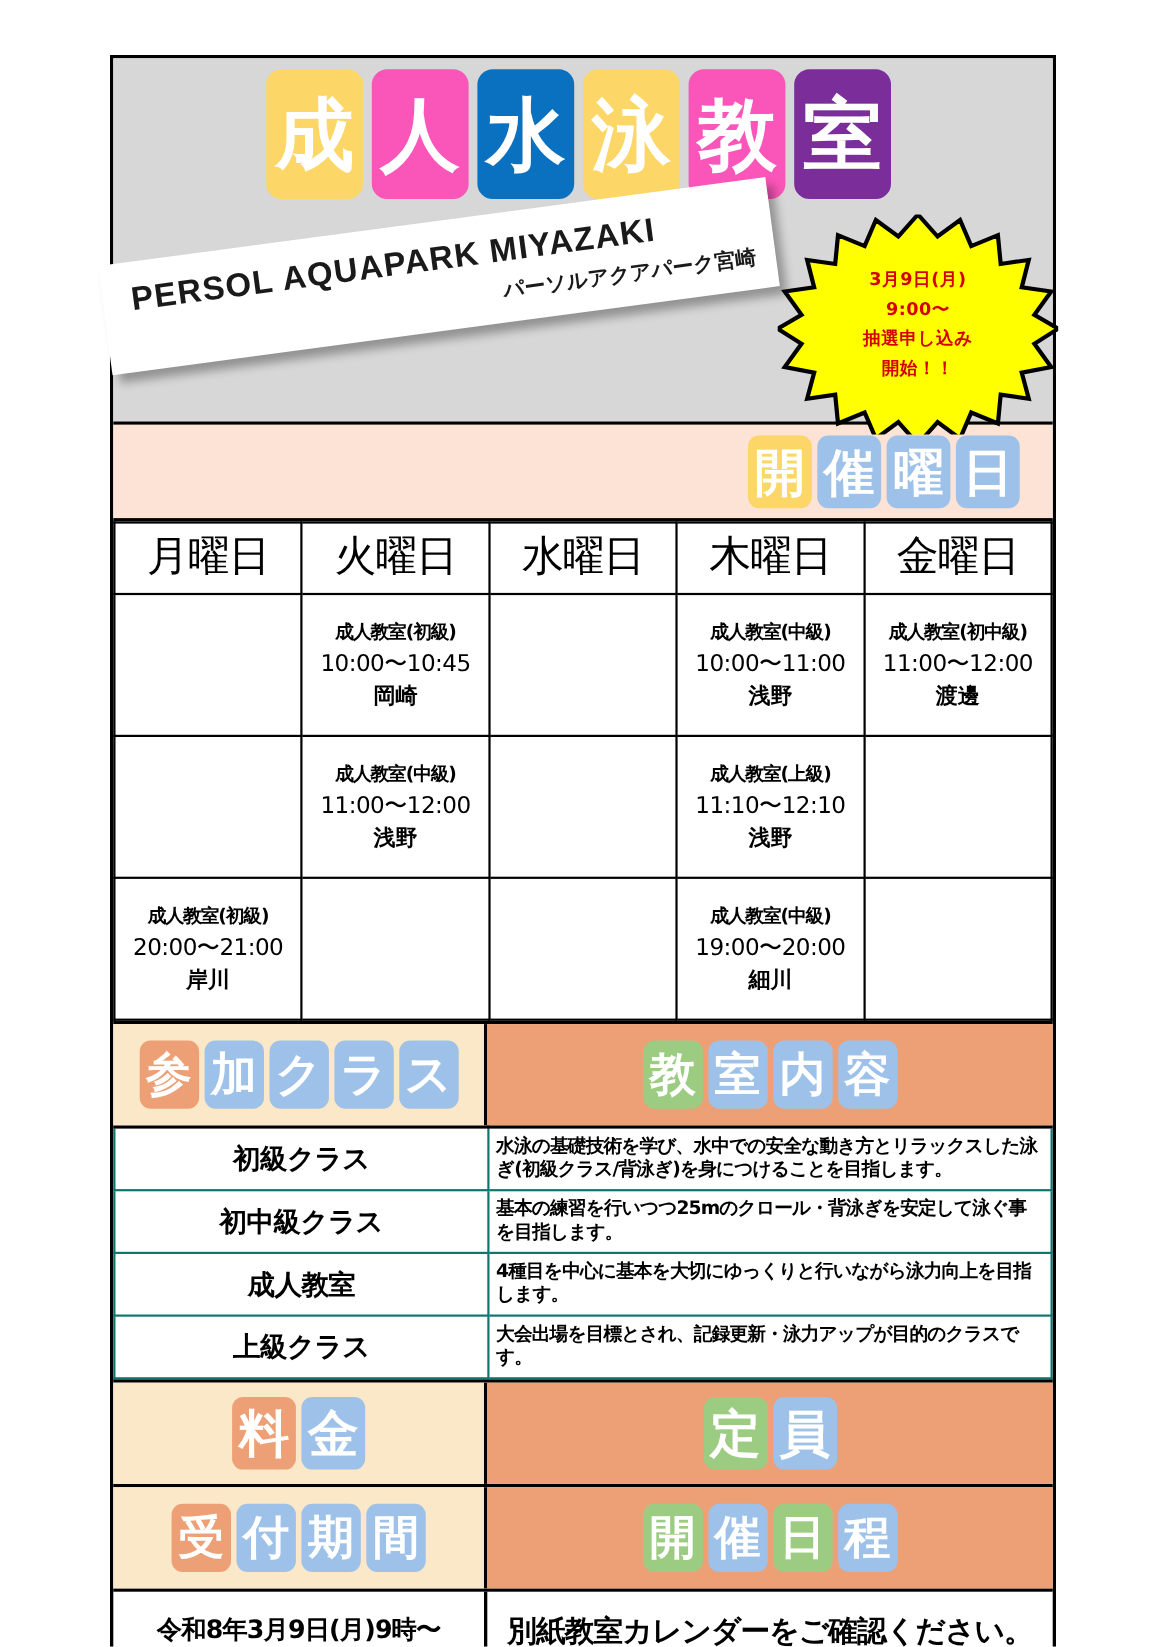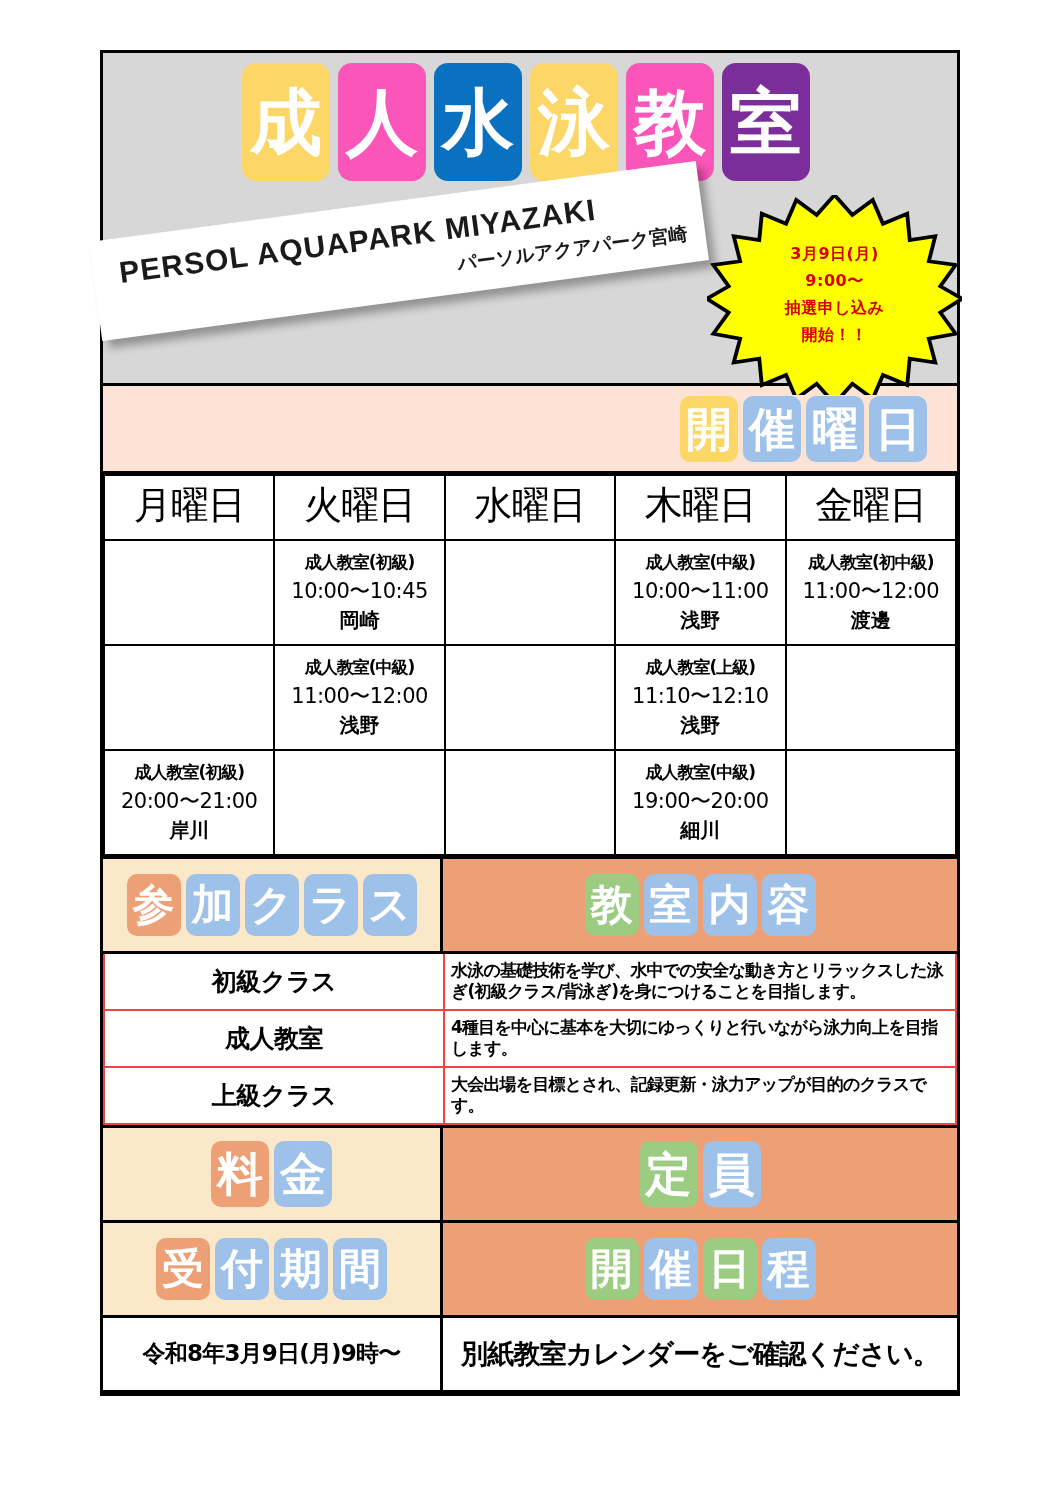--- a/index.html
+++ b/index.html
@@ -150,34 +150,34 @@
     vertical-align: middle;
   }
   table.grid th {
     font-size: 38px;
     font-weight: normal;
     padding: 4px 0 8px;
     font-family: "DejaVu Sans", sans-serif;
     letter-spacing: -1px;
     margin-top: 42px;
   }
-  table.grid td.slot { height: 105px; padding: 4px 2px; }
+  table.grid td.slot { height: 129px; padding: 4px 2px; }
   .slot-name { font-size: 17px; font-weight: bold; font-family: "DejaVu Sans", sans-serif; letter-spacing: -1px; }
   .slot-time { font-size: 21px; font-family: "DejaVu Sans", sans-serif; letter-spacing: -0.5px; margin-top: 3px; }
   .slot-coach { font-size: 20px; font-weight: bold; font-family: "DejaVu Sans", sans-serif; margin-top: 2px; }
   .grid-outer { border-top: 3px solid #000; }
 
   
   table.classes {
     width: 100%;
     border-collapse: collapse;
     table-layout: fixed;
     border-top: 3px solid #000;
   }
-  table.classes td { border: 2px solid #ef4444; vertical-align: middle; }
+  table.classes td { border: 2px solid #0f766e; vertical-align: middle; }
   td.cls-name {
     width: 340px;
     text-align: center;
     font-size: 25px;
     font-weight: bold;
     font-family: "DejaVu Sans", sans-serif;
     letter-spacing: -0.5px;
     height: 57px;
   }
   td.cls-desc {
@@ -343,20 +343,24 @@
       </div>
     </div>
 
     <table class="classes">
       <tbody id="classes-body">
           <tr>
             <td class="cls-name">初級クラス</td>
             <td class="cls-desc">水泳の基礎技術を学び、水中での安全な動き方とリラックスした泳ぎ(初級クラス/背泳ぎ)を身につけることを目指します。</td>
           </tr>
           <tr>
+            <td class="cls-name">初中級クラス</td>
+            <td class="cls-desc">基本の練習を行いつつ25mのクロール・背泳ぎを安定して泳ぐ事を目指します。</td>
+          </tr>
+          <tr>
             <td class="cls-name">成人教室</td>
             <td class="cls-desc">4種目を中心に基本を大切にゆっくりと行いながら泳力向上を目指します。</td>
           </tr>
           <tr>
             <td class="cls-name">上級クラス</td>
             <td class="cls-desc">大会出場を目標とされ、記録更新・泳力アップが目的のクラスです。</td>
           </tr>
         </tbody>
     </table>
 

